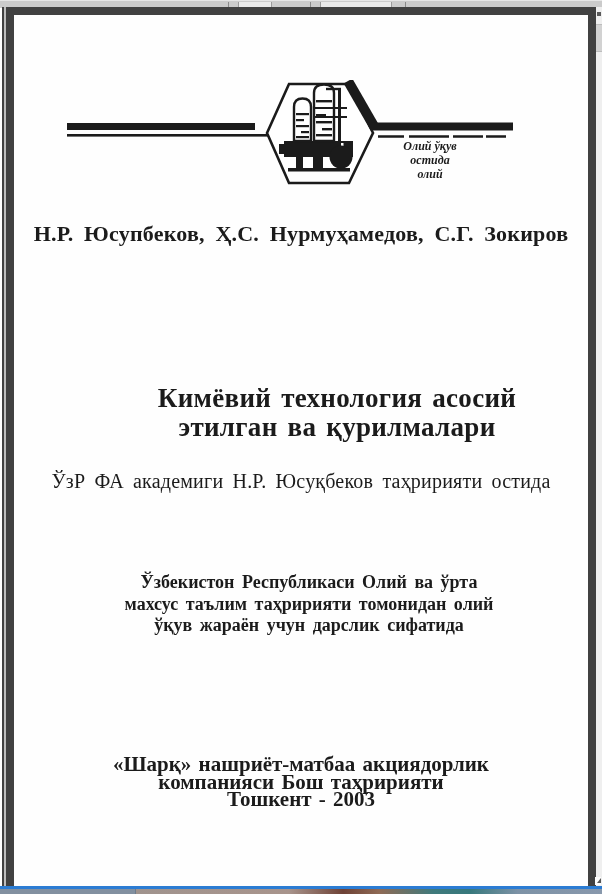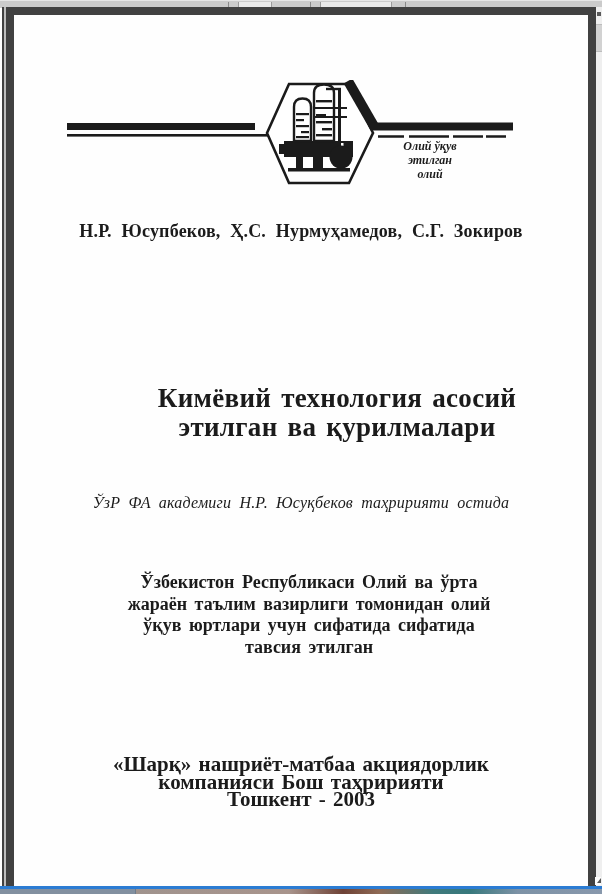--- a/index.html
+++ b/index.html
@@ -30,24 +30,24 @@
 
   
   .emblem{position:absolute;left:60px;top:80px;width:470px;height:112px;}
   .emblem svg{position:absolute;left:0;top:0;}
   .logo-caption{position:absolute;left:325px;top:60px;width:90px;text-align:center;
      font-weight:bold;font-style:italic;font-size:12px;line-height:13.8px;color:#1b1b1b;}
   .logo-caption span{display:block;}
 
   
   .tblock{position:absolute;left:14px;width:574px;text-align:center;color:#1b1b1b;}
-  .authors{top:221px;font-size:18px;font-weight:bold;word-spacing:5px;letter-spacing:0.2px;}
+  .authors{top:221px;font-size:22px;font-weight:bold;word-spacing:5px;letter-spacing:0.2px;}
   .book-title{top:384px;font-size:27px;font-weight:bold;line-height:28.5px;word-spacing:3px;letter-spacing:0.3px;padding-left:36px;}
   .book-title span{display:block;}
-  .editor-note{top:494px;font-size:16px;font-style:italic;font-weight:500;word-spacing:4px;letter-spacing:0.2px;}
+  .editor-note{top:470px;font-size:20px;font-weight:500;word-spacing:4px;letter-spacing:0.2px;}
   .recommendation{top:572px;font-size:18px;font-weight:bold;line-height:21.6px;word-spacing:3px;}
   .recommendation span{display:block;padding-left:16px;}
   .imprint{top:756px;font-size:21px;font-weight:bold;line-height:17.6px;word-spacing:2px;}
   .imprint span{display:block;}
 </style>
 </head>
 <body>
 
 <div class="screen">
 
@@ -101,39 +101,38 @@
       <line x1="254" y1="28" x2="287" y2="28" stroke="#1b1b1b" stroke-width="2.2"></line>
       <line x1="254" y1="37" x2="287" y2="37" stroke="#1b1b1b" stroke-width="2.2"></line>
 
       <rect x="236" y="77" width="7" height="13" fill="#1b1b1b"></rect>
       <rect x="253" y="77" width="10" height="13" fill="#1b1b1b"></rect>
       <rect x="228" y="88" width="62" height="3.5" fill="#1b1b1b"></rect>
       <circle cx="281" cy="77" r="11.5" fill="#1b1b1b"></circle>
     </svg>
     <div class="logo-caption">
       <span>Олий ўқув</span>
-      <span>этилган</span>
+      <span>остида</span>
       <span>олий</span>
     </div>
   </div>
 
   <div class="tblock authors">Н.Р. Юсупбеков, Ҳ.С. Нурмуҳамедов, С.Г. Зокиров</div>
 
   <div class="tblock book-title">
     <span>Кимёвий технология асосий</span>
     <span>этилган ва қурилмалари</span>
   </div>
 
   <div class="tblock editor-note">ЎзР ФА академиги Н.Р. Юсуқбеков таҳририяти остида</div>
 
   <div class="tblock recommendation">
     <span>Ўзбекистон Республикаси Олий ва ўрта</span>
-    <span>жараён таълим вазирлиги томонидан олий</span>
-    <span>ўқув юртлари учун сифатида сифатида</span>
-    <span>тавсия этилган</span>
+    <span>махсус таълим таҳририяти томонидан олий</span>
+    <span>ўқув жараён учун дарслик сифатида</span>
   </div>
 
   <div class="tblock imprint">
     <span>«Шарқ» нашриёт-матбаа акциядорлик</span>
     <span>компанияси Бош таҳририяти</span>
     <span>Тошкент - 2003</span>
   </div>
 
   <div class="scrollbar-track">
     <div class="scroll-arrow-top"></div>

